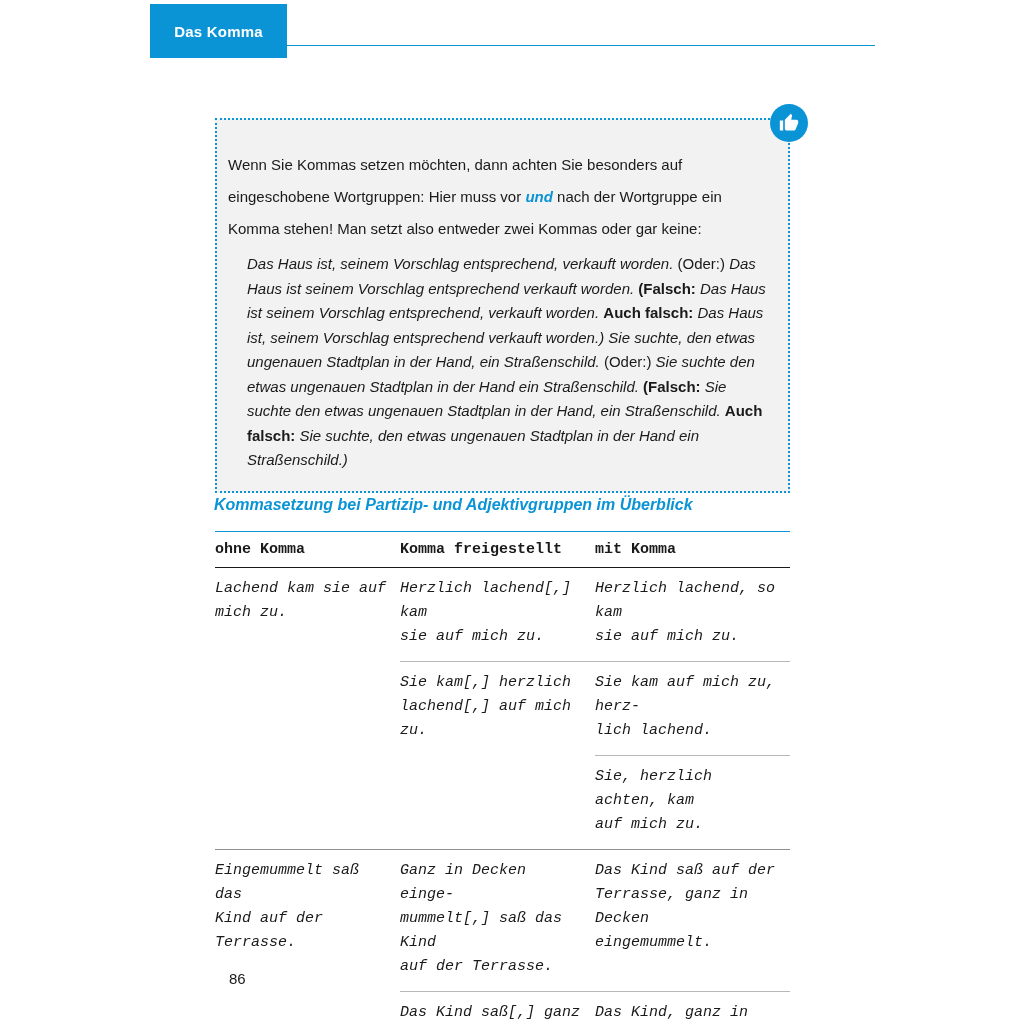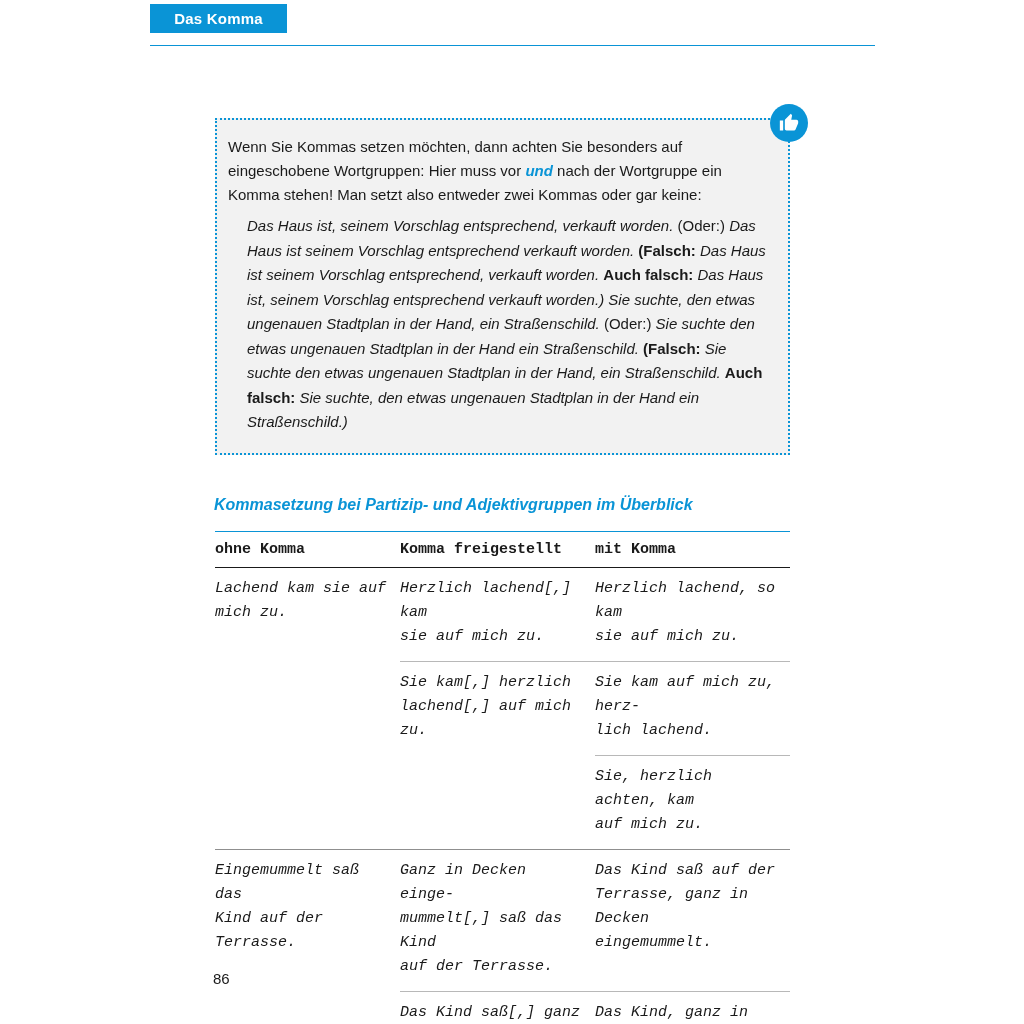--- a/index.html
+++ b/index.html
@@ -14,29 +14,29 @@
   body{
     width:1024px;height:1024px;position:relative;background:#fff;
     font-family:"Liberation Sans","DejaVu Sans",sans-serif;
     color:var(--ink);
     -webkit-font-smoothing:antialiased;
   }
 
   
   .page-header{position:absolute;left:150px;top:4px;width:725px;height:41px;
     border-bottom:1px solid var(--accent);}
-  .chapter-tab{position:absolute;left:0;top:0;width:137px;height:29px;
+  .chapter-tab{position:absolute;left:0;top:0;width:137px;height:54px;
     background:var(--accent);color:#fff;font-weight:700;font-size:15px;
     display:flex;align-items:center;justify-content:center;letter-spacing:.2px;}
 
   
   .tip-box{position:absolute;left:215px;top:118px;width:575px;box-sizing:border-box;
     background:var(--box-bg);border:2px dotted var(--accent);
     padding:15px 18px 18px 11px;font-size:15px;min-height:337px;}
-  .tip-intro{margin:0 0 7px 0;line-height:24px;}
+  .tip-intro{margin:14px 0 7px 0;line-height:32px;}
   .accent-emph{color:var(--accent);font-weight:700;font-style:italic;}
   .tip-examples{margin:0;padding-left:19px;line-height:24.5px;}
   .it{font-style:italic;}
   .rg{font-style:normal;font-weight:400;}
   .bd{font-style:normal;font-weight:700;}
 
   .thumb-badge{position:absolute;left:770px;top:104px;width:38px;height:38px;
     border-radius:50%;background:var(--accent);
     display:flex;align-items:center;justify-content:center;}
 
@@ -62,21 +62,21 @@
   .g1-m1{grid-row:2;}
   .g1-f2{grid-row:3;border-top:1px solid var(--line-inner);}
   .g1-m2{grid-row:3;border-top:1px solid var(--line-inner);}
   .g1-m3{grid-row:4;border-top:1px solid var(--line-inner);}
   .g2-ohne{grid-row:5 / span 2;border-top:1px solid var(--line-group);}
   .g2-f1{grid-row:5;border-top:1px solid var(--line-group);}
   .g2-m1{grid-row:5;border-top:1px solid var(--line-group);}
   .g2-f2{grid-row:6;border-top:1px solid var(--line-inner);}
   .g2-m2{grid-row:6;border-top:1px solid var(--line-inner);}
 
-  .page-number{position:absolute;left:213px;top:970px;font-size:15px;font-weight:400;text-align:center;}
+  .page-number{position:absolute;left:229px;top:970px;font-size:15px;font-weight:400;text-align:center;}
 </style>
 </head>
 <body>
 
 <div class="page-header">
   <div class="chapter-tab">
     <span>Das Komma</span>
   </div>
 </div>
 

